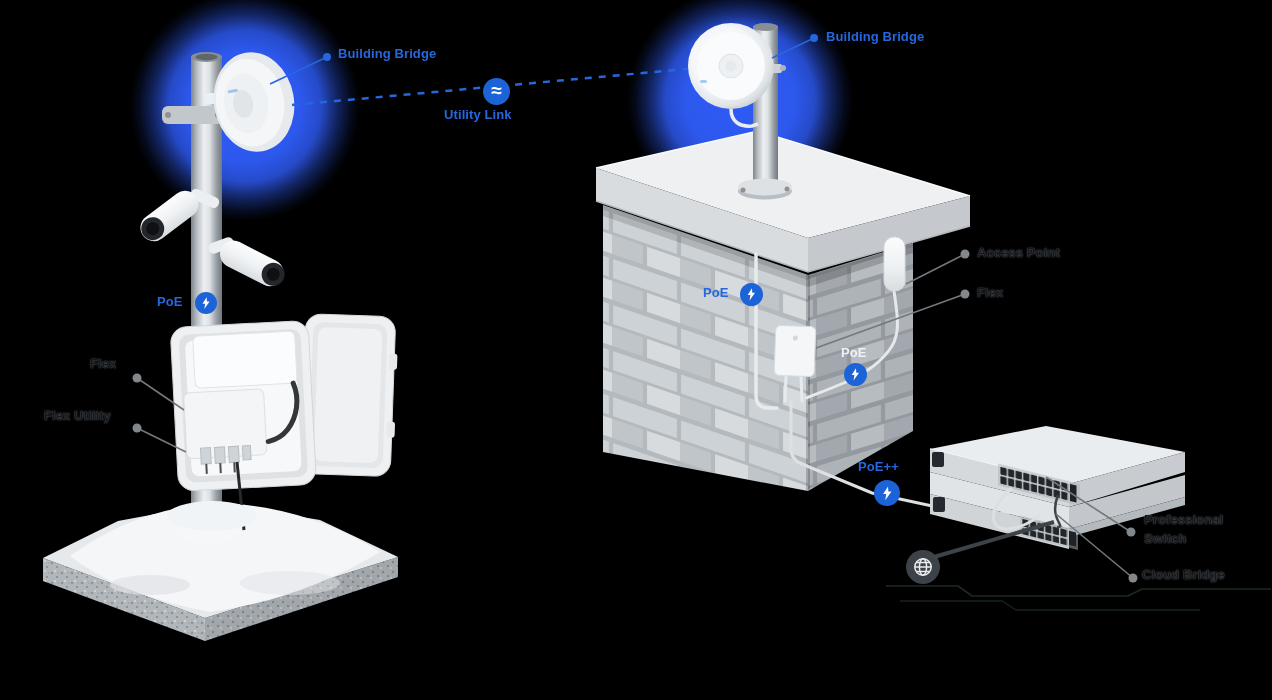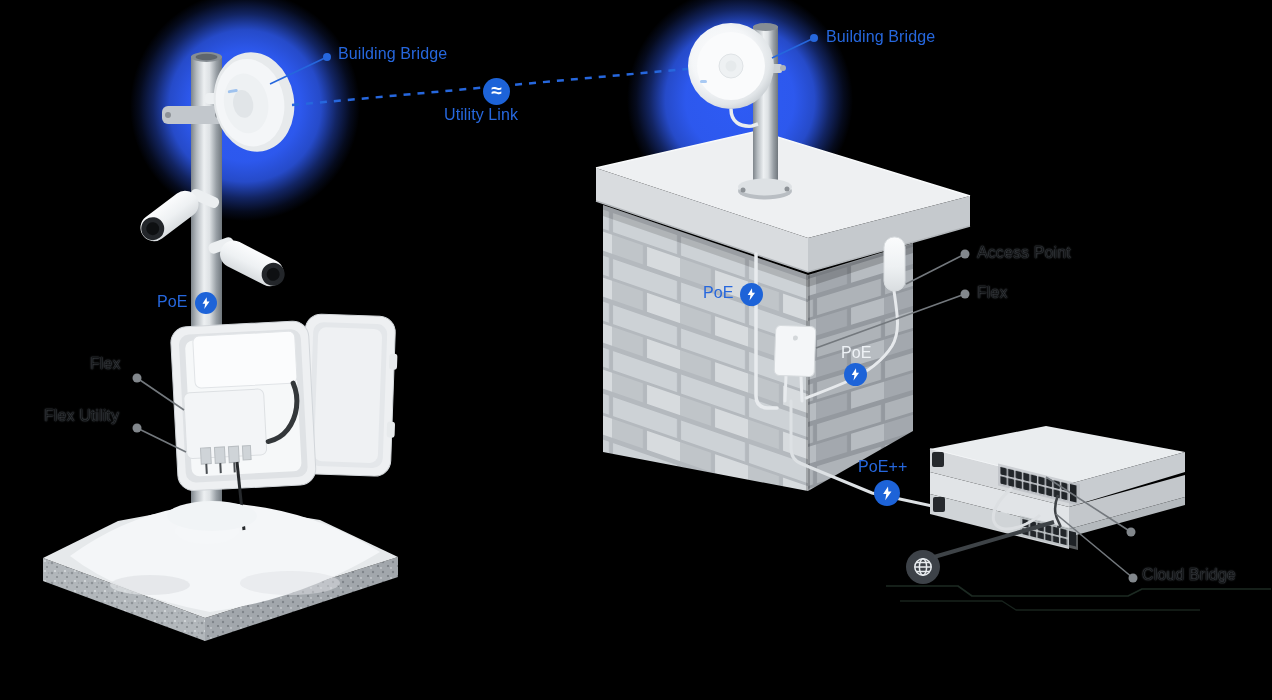--- a/index.html
+++ b/index.html
@@ -1,19 +1,19 @@
 <!DOCTYPE html>
 <html style="--accent: #2667dd; --poe_badge: #1d63d8; --glow: #2e5bf5; --label_dark: #141618; --label_light: #eef2f6;"><head>
 <meta charset="utf-8">
 <style>
   html,body{margin:0;padding:0;background:#000;}
   .stage{position:relative;width:1272px;height:700px;background:#000;overflow:hidden;
          font-family:"Liberation Sans",sans-serif;}
   .stage svg.art{position:absolute;left:0;top:0;}
-  .label{position:absolute;font-size:16px;font-weight:400;line-height:19px;
+  .label{position:absolute;font-size:13px;font-weight:700;line-height:19px;
          white-space:nowrap;letter-spacing:.1px;}
   .label.blue{color:var(--accent,#2667dd);}
   .label.dark{color:var(--label_dark,#141618);
               text-shadow:0 0 2px rgba(165,176,188,.5),0 0 1px rgba(165,176,188,.4);}
   .label.light{color:var(--label_light,#eef2f6);}
   .label.wrap{white-space:normal;width:110px;}
   .badge{position:absolute;border-radius:50%;background:var(--poe_badge,#1d63d8);
          display:flex;align-items:center;justify-content:center;}
   .badge svg{width:64%;height:64%;}
   .chip{position:absolute;border-radius:50%;background:var(--poe_badge,#1d63d8);
@@ -268,20 +268,21 @@
 <div class="label blue" style="left:157px;top:292px">PoE</div>
 <div class="label dark" style="left:90px;top:354px">Flex</div>
 <div class="label dark" style="left:44px;top:406px">Flex Utility</div>
 
 <div class="label blue" style="left:703px;top:283px">PoE</div>
 <div class="label light" style="left:841px;top:343px">PoE</div>
 <div class="label dark" style="left:977px;top:243px">Access Point</div>
 <div class="label dark" style="left:977px;top:283px">Flex</div>
 <div class="label blue" style="left:858px;top:457px">PoE++</div>
 
+<div class="label dark wrap" style="left:1144px;top:510px">Professional Switch</div>
 <div class="label dark" style="left:1142px;top:565px">Cloud Bridge</div>
 
 <div class="chip" style="left:483px;top:78px;width:27px;height:27px">
   <span class="glyph">≈</span>
 </div>
 
 <div class="badge" style="left:195px;top:292px;width:22px;height:22px">
   <svg viewBox="0 0 24 24">
         <path d="M13 2 L6 13 h4.5 L9 22 L18 9.5 h-4.5 Z" fill="#fff"></path>
       </svg>

